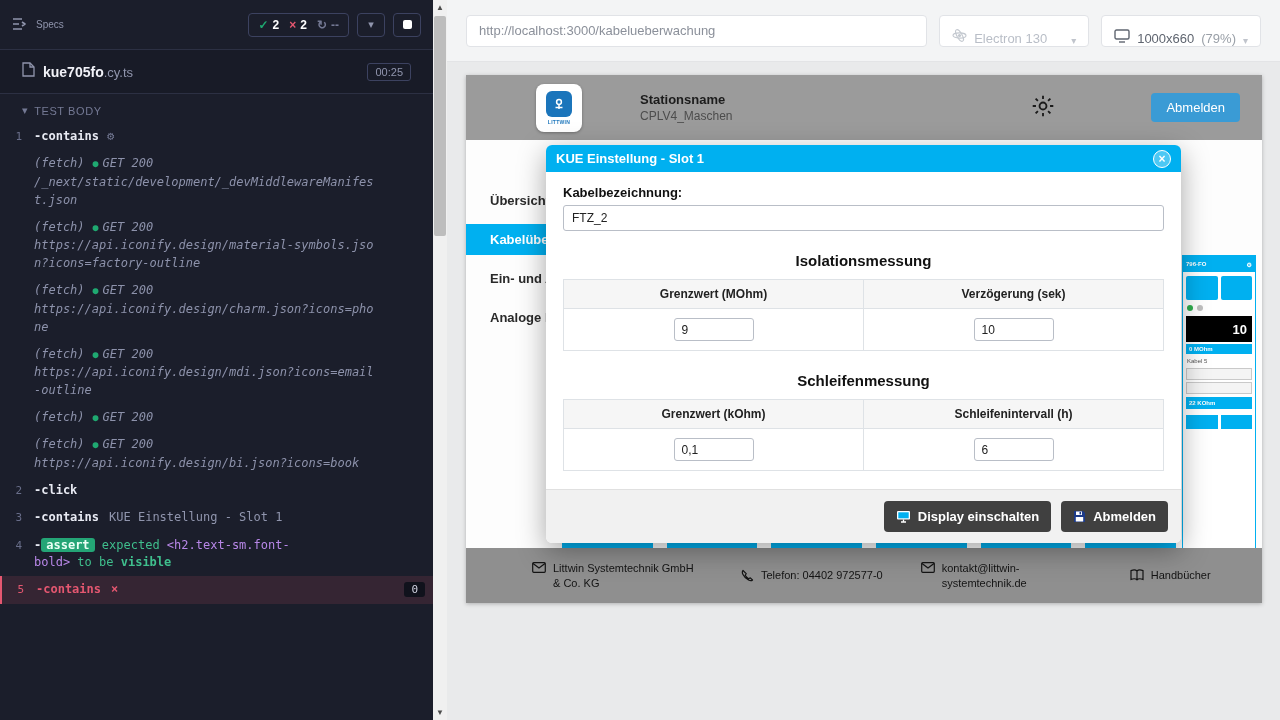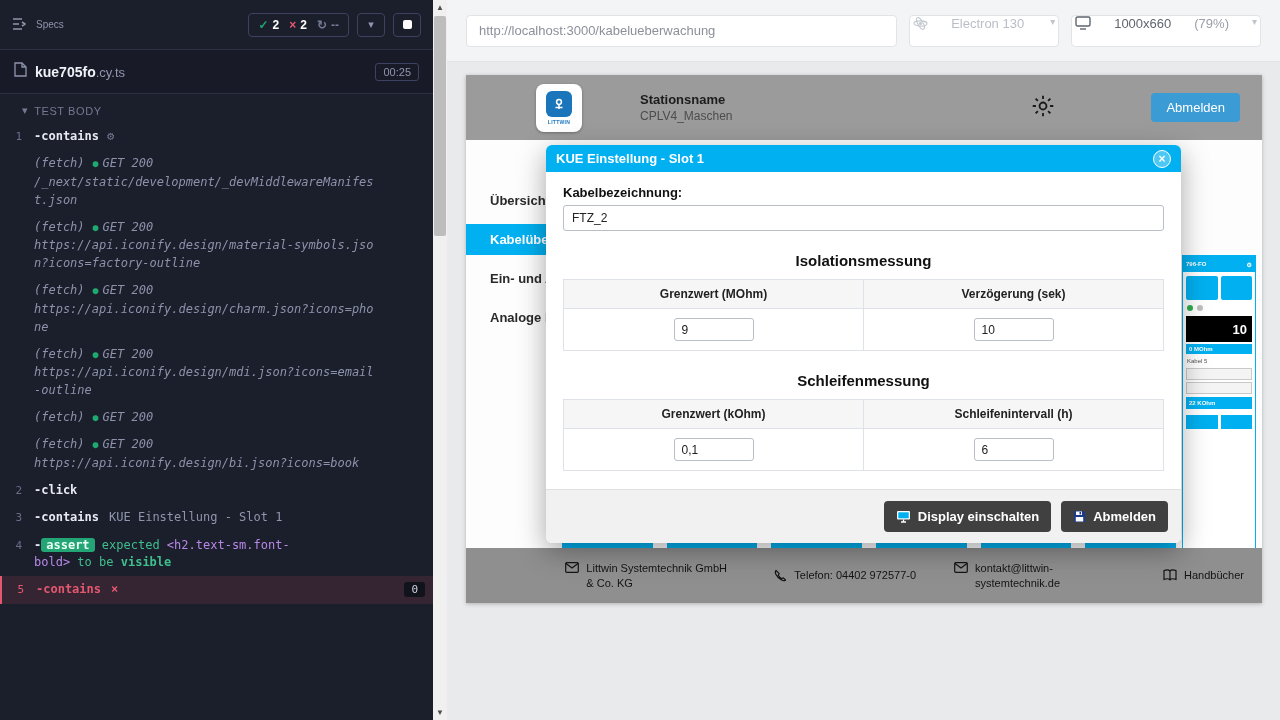--- a/index.html
+++ b/index.html
@@ -12,21 +12,21 @@
   .sb-header-left { display:flex; align-items:center; gap:8px; color:#9095ad; font-size:10px; }
   .stats-group { display:flex; align-items:center; gap:10px; border:1px solid #3c4260; border-radius:4px; padding:4px 9px; font-size:12px; font-weight:bold; }
   .stat { display:flex; align-items:center; gap:4px; color:#fff; }
   .stat .ic-pass { color:#1fa971; font-weight:bold; }
   .stat .ic-fail { color:#e45770; font-weight:bold; }
   .stat.muted, .stat.muted span { color:#747994; }
   .sq-btn { width:28px; height:24px; border:1px solid #3c4260; border-radius:4px; display:flex; align-items:center; justify-content:center; color:#9095ad; font-size:11px; margin-left:8px; cursor:pointer; background:transparent; }
   .stop-square { width:9px; height:9px; background:#fff; border-radius:2px; }
   .sb-controls { display:flex; align-items:center; }
 
-  .spec-row { height:44px; flex:none; display:flex; align-items:center; gap:8px; padding:0 14px; border-bottom:1px solid #2c3043; background:#181b27; }
+  .spec-row { height:44px; flex:none; display:flex; align-items:center; gap:8px; padding:0 22px; border-bottom:1px solid #2c3043; background:#181b27; }
   .spec-name { font-size:14px; font-weight:bold; color:#f1f2f8; }
   .spec-ext { font-size:13px; color:#9095ad; font-weight:normal; }
   .spec-time { margin-left:auto; border:1px solid #3c4260; border-radius:3px; padding:2px 7px; font-size:11px; color:#9095ad; }
 
   .test-body { padding:10px 14px 6px 22px; color:#747994; font-size:11px; letter-spacing:.6px; display:flex; align-items:center; gap:6px; }
 
   .cmd-list { font-family:"DejaVu Sans Mono", monospace; font-size:12px; flex:1; }
   .cmd-row { display:flex; align-items:flex-start; padding:5px 8px 5px 0; position:relative; }
   .cmd-num { width:34px; flex:none; text-align:right; padding-right:12px; color:#696e8a; font-size:11px; padding-top:2px; }
   .cmd-body { flex:1; min-width:0; line-height:1.45; }
@@ -51,21 +51,21 @@
   .sb-scroll { width:14px; flex:none; background:#f0f0f0; position:relative; }
   .sb-scroll .arr { position:absolute; left:0; width:14px; height:15px; display:flex; align-items:center; justify-content:center; font-size:8px; color:#4c4c4c; }
   .sb-scroll .arr.up { top:0; }
   .sb-scroll .arr.down { bottom:0; }
   .sb-thumb { position:absolute; left:1px; top:16px; width:12px; height:220px; background:#bdbdbd; border-radius:2px; }
 
   
   .main { flex:1; display:flex; flex-direction:column; background:#e9eaeb; min-width:0; }
   .topbar { height:62px; flex:none; background:#f3f4f5; border-bottom:1px solid #e3e4e6; display:flex; align-items:center; gap:12px; padding:0 19px; }
   .url-input { flex:1; height:32px; background:#fff; border:1px solid #e1e3e7; border-radius:4px; padding:0 12px; font-size:13px; color:#8b909a; outline:none; }
-  .select-box { height:32px; background:#fff; border:1px solid #e1e3e7; border-radius:4px; display:flex; align-items:flex-start; gap:23px; padding:0 3px; font-size:13px; cursor:pointer; flex:none; }
+  .select-box { height:32px; background:#fff; border:1px solid #e1e3e7; border-radius:4px; display:flex; align-items:flex-end; gap:7px; padding:0 12px; font-size:13px; cursor:pointer; flex:none; }
   .select-box.browser { color:#b9bec7; width:150px; }
   .select-box.viewport { color:#5f6570; }
   .chev { color:#c0c4cc; font-size:10px; margin-left:auto; }
   .dim-zoom { color:#9aa0a8; }
 
   
   .aut-outer { flex:1; padding:13px 19px; }
   .aut { position:relative; width:796px; height:528px; background:#fdfdfd; box-shadow:0 1px 4px rgba(0,0,0,.25); overflow:hidden; }
   .aut-header { position:absolute; top:0; left:0; right:0; height:65px; background:#9b9b9b; display:flex; align-items:center; padding:4px 22px; }
   .logo-box { width:46px; height:48px; background:#fff; border-radius:8px; margin-left:48px; display:flex; flex-direction:column; align-items:center; justify-content:center; gap:2px; box-shadow:0 1px 3px rgba(0,0,0,.3); }
@@ -93,21 +93,21 @@
   .dash-unit { background:#00b0f0; color:#fff; margin:0 3px; padding:2px 3px; font-weight:bold; }
   .dash-cable { color:#555; padding:4px 4px 2px; }
   .dash-mini { border:1px solid #c9c9c9; background:#f4f4f4; height:12px; margin:2px 3px; }
   .dash-res { background:#00b0f0; color:#fff; margin:3px; padding:3px; font-weight:bold; }
   .dash-foot { display:flex; gap:3px; padding:3px; }
   .dash-foot div { flex:1; height:14px; background:#00b0f0; }
 
   .btn-fragments { position:absolute; left:96px; right:86px; bottom:55px; height:10px; display:flex; gap:14px; }
   .btn-fragments div { flex:1; background:#00b0f0; border-radius:2px 2px 0 0; }
 
-  .aut-footer { position:absolute; left:0; right:0; bottom:0; height:55px; background:#8f8f8f; display:flex; align-items:center; padding:0 18px 0 66px; gap:38px;justify-content:flex-end; }
+  .aut-footer { position:absolute; left:0; right:0; bottom:0; height:55px; background:#8f8f8f; display:flex; align-items:center; padding:0 34px 0 66px; gap:38px; }
   .foot-item { display:flex; align-items:flex-start; gap:7px; font-size:11px; color:#141414; line-height:1.3; }
   .foot-item svg { flex:none; margin-top:1px; }
   .foot-text { max-width:150px; }
 
   
   .modal { position:absolute; left:80px; top:70px; width:635px; height:398px; background:#fff; border-radius:6px; box-shadow:0 8px 28px rgba(0,0,0,.35); display:flex; flex-direction:column; overflow:hidden; }
   .modal-head { background:#00b0f0; height:27px; flex:none; display:flex; align-items:center; justify-content:space-between; padding:0 10px; color:#fff; font-size:13px; font-weight:bold; }
   .modal-close { width:18px; height:18px; border-radius:50%; background:rgba(255,255,255,.3); border:1px solid #fff; color:#fff; display:flex; align-items:center; justify-content:center; font-size:12px; line-height:1; cursor:pointer; }
   .modal-body { padding:13px 17px 0; flex:1; }
   .field-label { font-size:13px; font-weight:bold; margin-bottom:5px; color:#111; }

